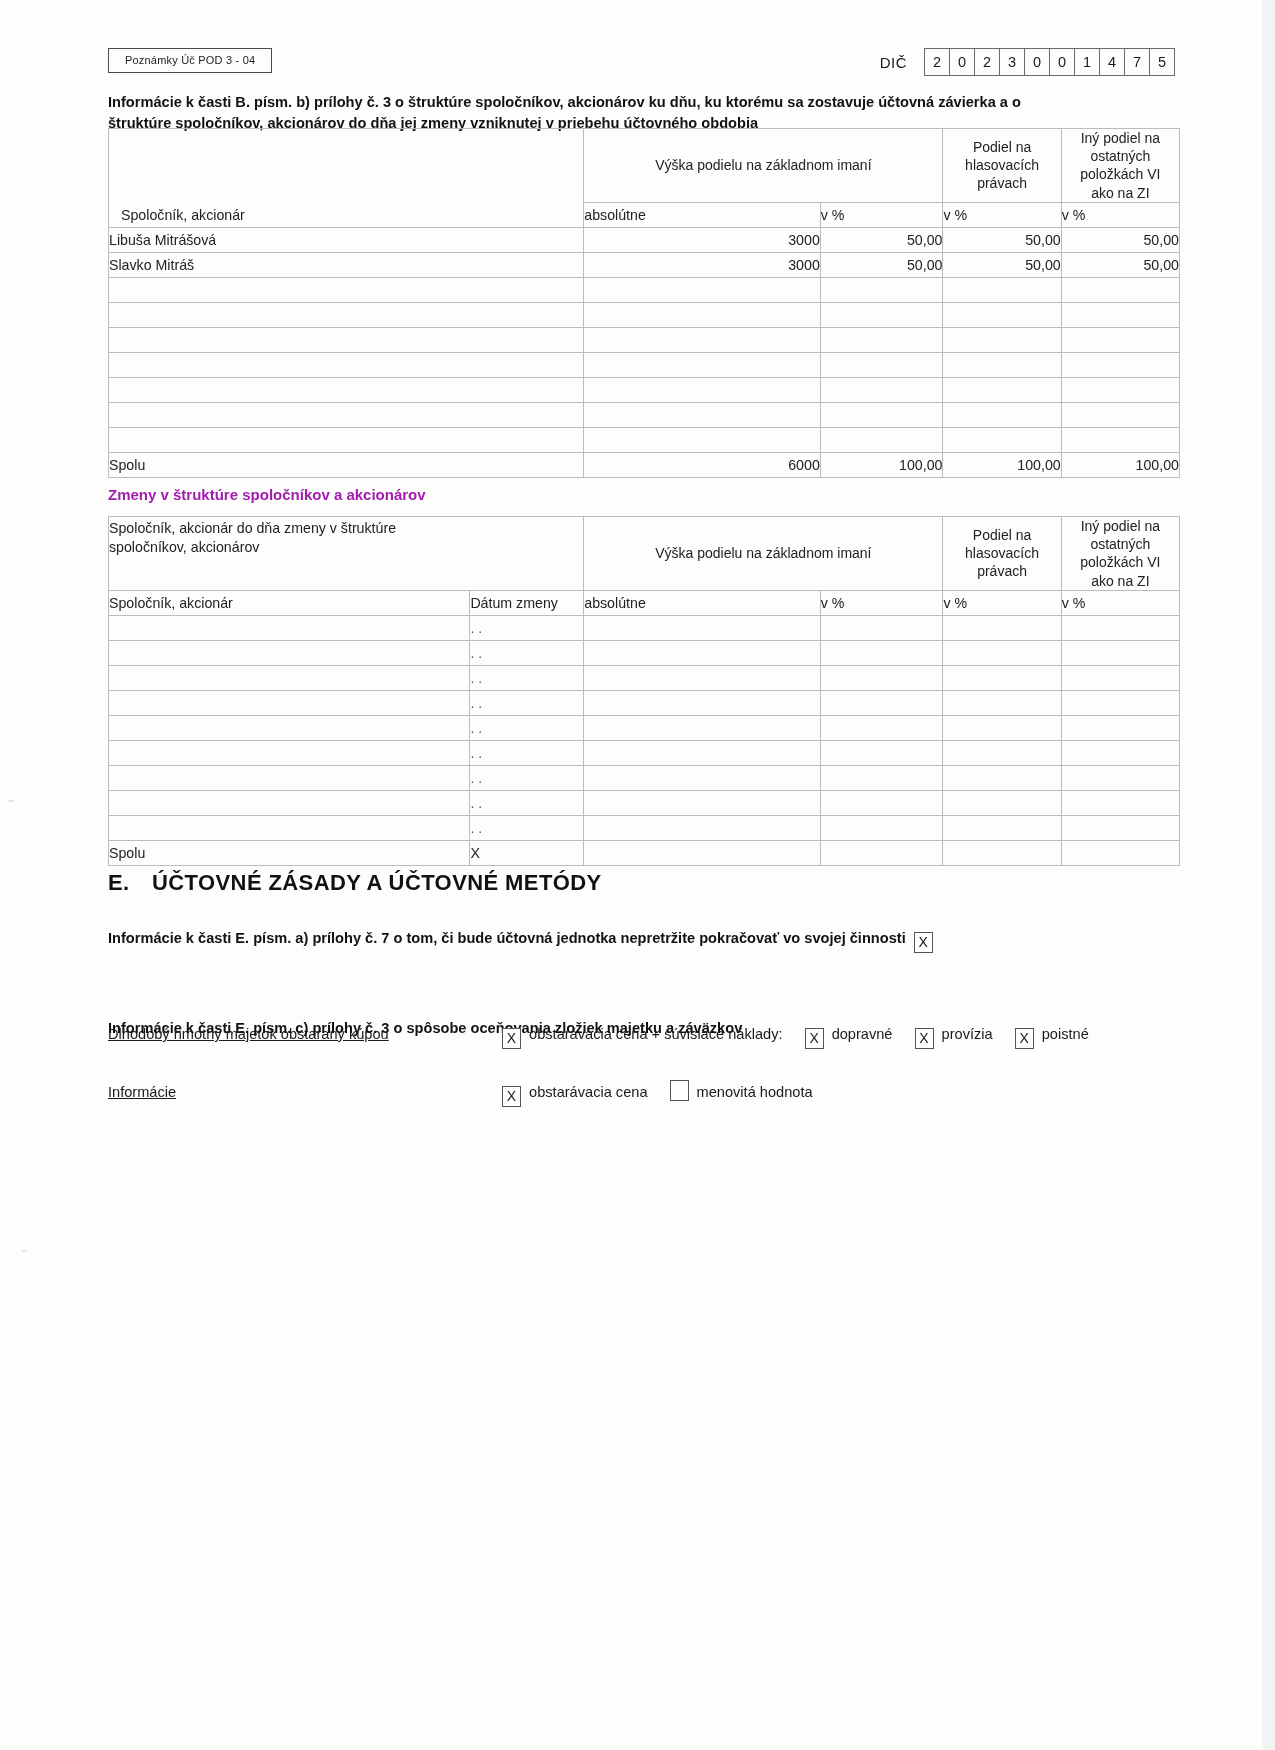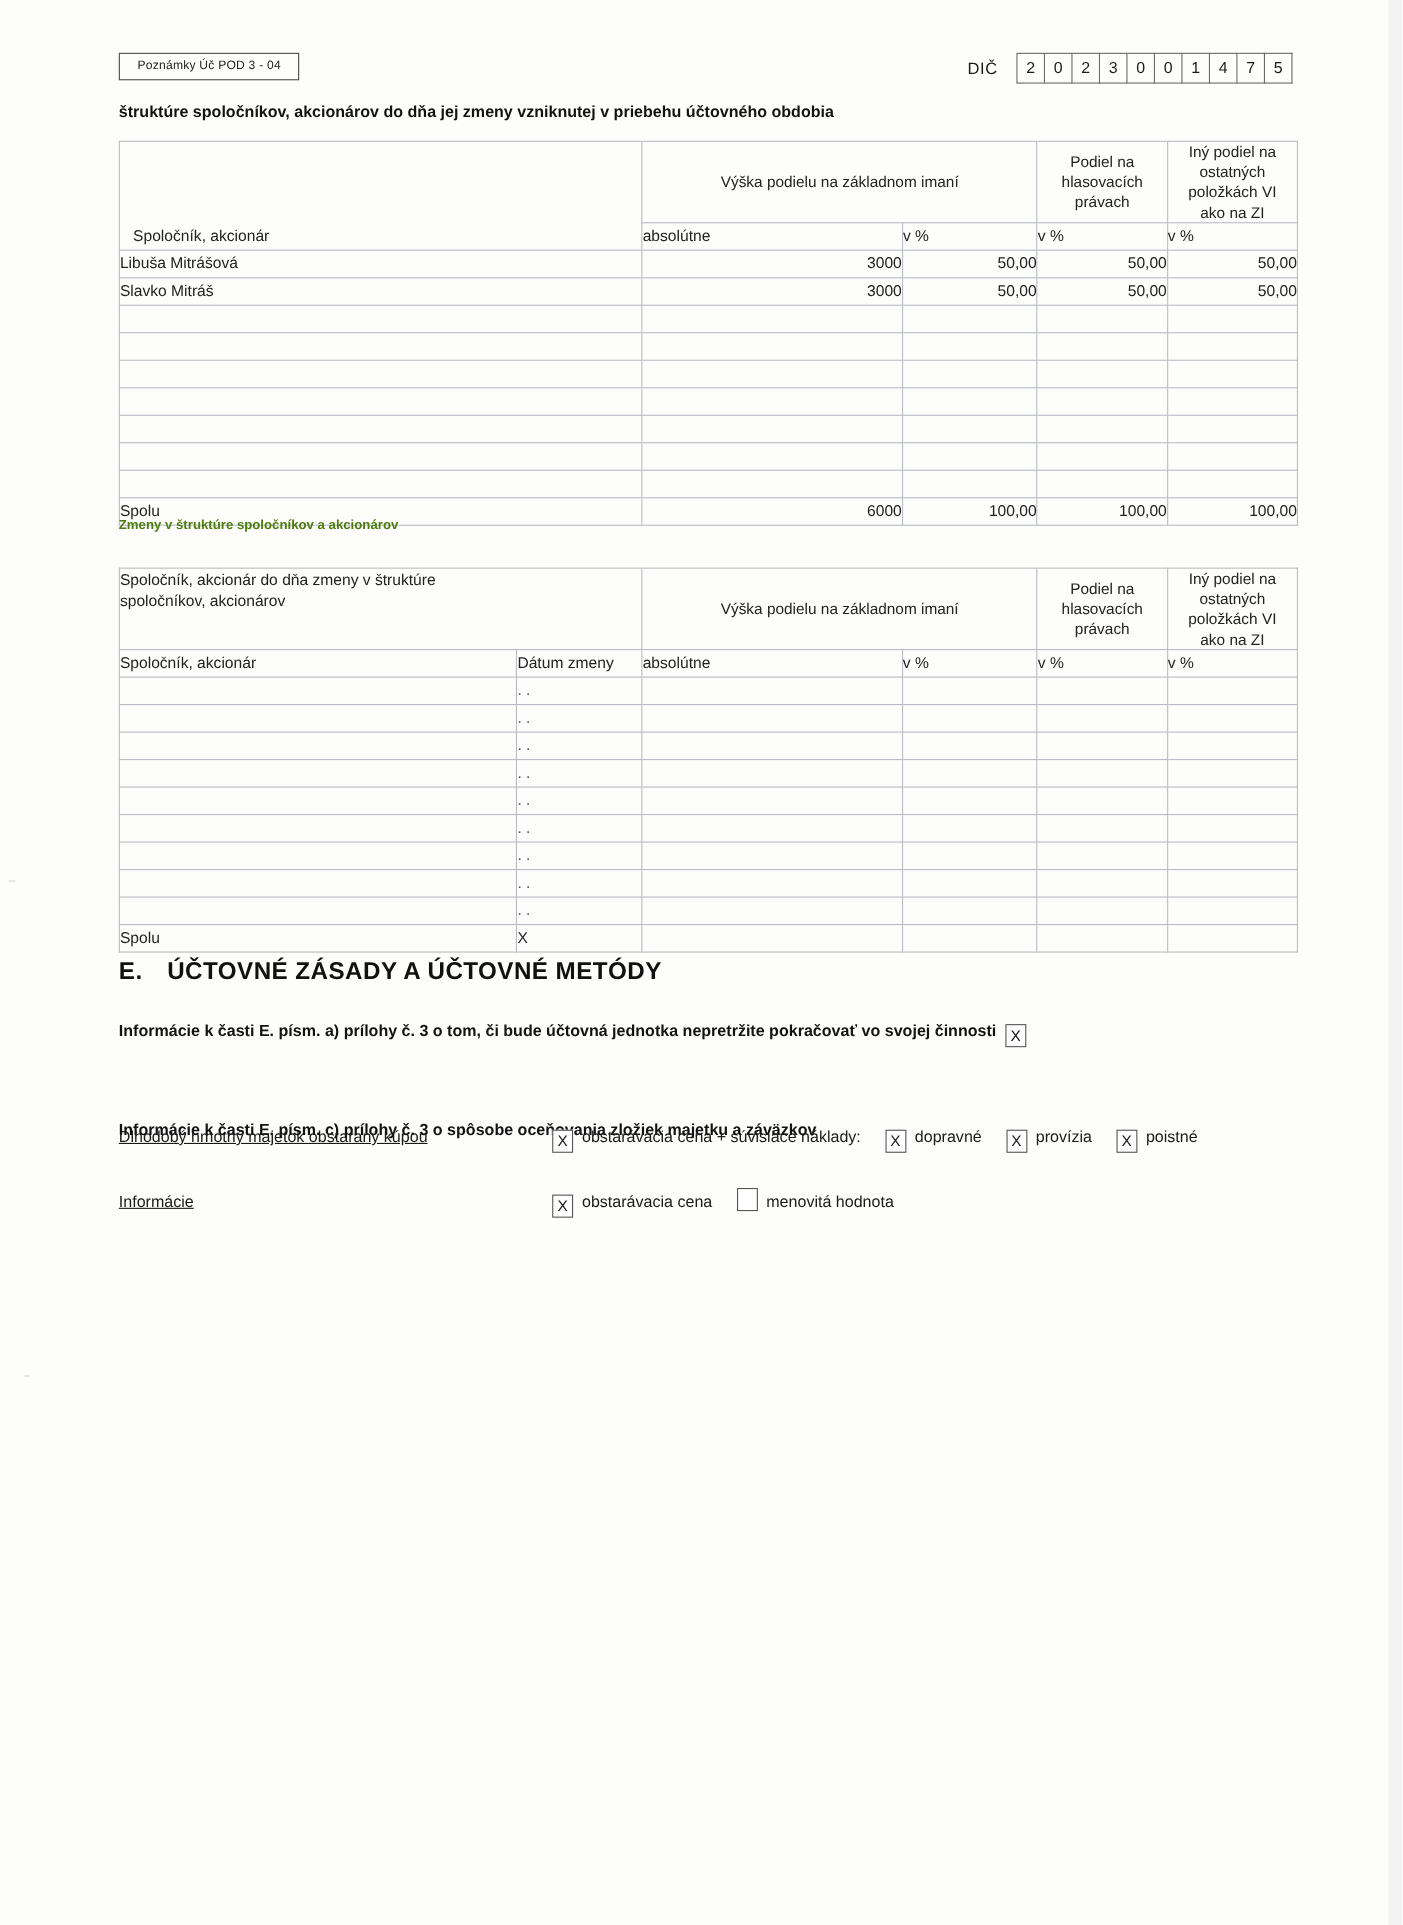--- a/index.html
+++ b/index.html
@@ -117,24 +117,24 @@
   }
   
   #table2 {
     top: 516px;
     left: 108px;
     width: 1072px;
   }
   .subhead {
     position: absolute;
     left: 108px;
-    top: 470px;
-    font-size: 12px;
+    top: 486px;
+    font-size: 15px;
     font-weight: bold;
-    color: #4d7c0f;
+    color: #a21caf;
   }
 
   
   .section-e {
     position: absolute;
     left: 108px;
     top: 870px;
     font-size: 22px;
     font-weight: bold;
     letter-spacing: 0.4px;
@@ -223,20 +223,21 @@
         <div class="cell">0</div>
         <div class="cell">0</div>
         <div class="cell">1</div>
         <div class="cell">4</div>
         <div class="cell">7</div>
         <div class="cell">5</div>
       </div>
   </div>
 
   <div class="intro">
+    <div>Informácie k časti B. písm. b) prílohy č. 3 o štruktúre spoločníkov, akcionárov ku dňu, ku ktorému sa zostavuje účtovná závierka a o</div>
     <div>štruktúre spoločníkov, akcionárov do dňa jej zmeny vzniknutej v priebehu účtovného obdobia</div>
   </div>
 
   <table class="grid" id="table1">
     <colgroup>
       <col style="width:434px">
       <col style="width:216px">
       <col style="width:112px">
       <col style="width:108px">
       <col style="width:108px">
@@ -436,21 +437,21 @@
           <td class="r cellpad"></td>
         </tr>
       </tbody>
   </table>
 
   <div class="section-e">
     <span class="letter">E.</span><span>ÚČTOVNÉ ZÁSADY A ÚČTOVNÉ METÓDY</span>
   </div>
 
   <div class="para" id="para-a">
-    <span>Informácie k časti E. písm. a) prílohy č. 3 o tom, či bude účtovná jednotka nepretržite pokračovať vo svojej činnosti</span>
+    <span>Informácie k časti E. písm. a) prílohy č. 7 o tom, či bude účtovná jednotka nepretržite pokračovať vo svojej činnosti</span>
     <span class="xbox">X</span>
   </div>
 
   <div class="para" id="para-c">Informácie k časti E. písm. c) prílohy č. 3 o spôsobe oceňovania zložiek majetku a záväzkov</div>
 
   <div class="method-row" id="m1">
     <span class="method-label">Dlhodobý hmotný majetok obstaraný kúpou</span><span id="m1-opts"><span class="opt"><span class="xbox">X</span><span> obstarávacia cena + súvisiace náklady:</span></span><span class="opt"><span class="xbox">X</span><span> dopravné</span></span><span class="opt"><span class="xbox">X</span><span> provízia</span></span><span class="opt"><span class="xbox">X</span><span> poistné</span></span></span>
   </div>
   <div class="method-row" id="m2">
     <span class="method-label">Informácie</span><span id="m2-opts"><span class="opt"><span class="xbox">X</span><span> obstarávacia cena</span></span><span class="opt"><span class="xbox empty"></span><span> menovitá hodnota</span></span></span>

